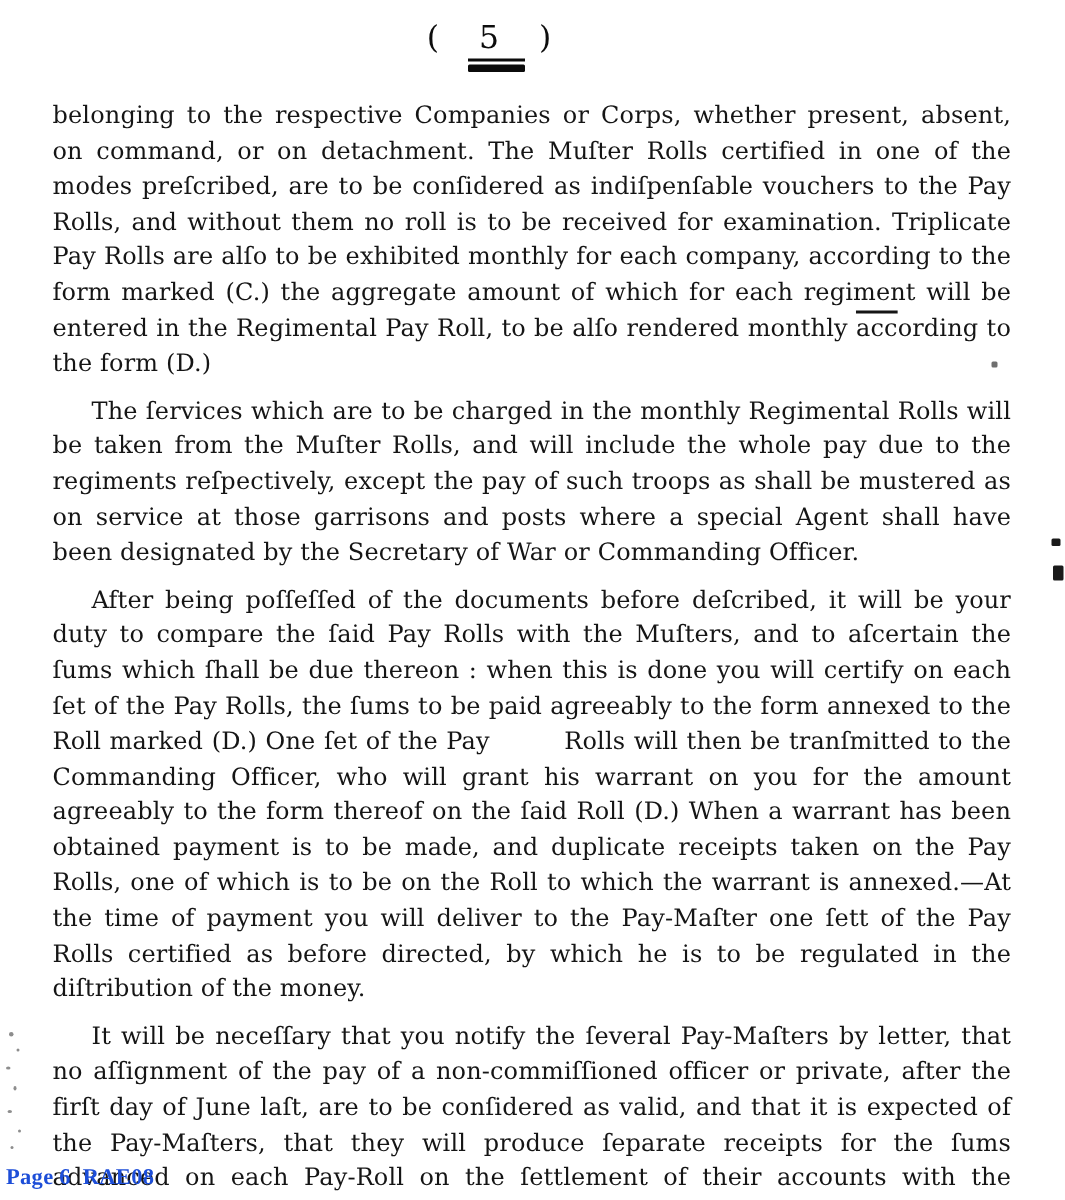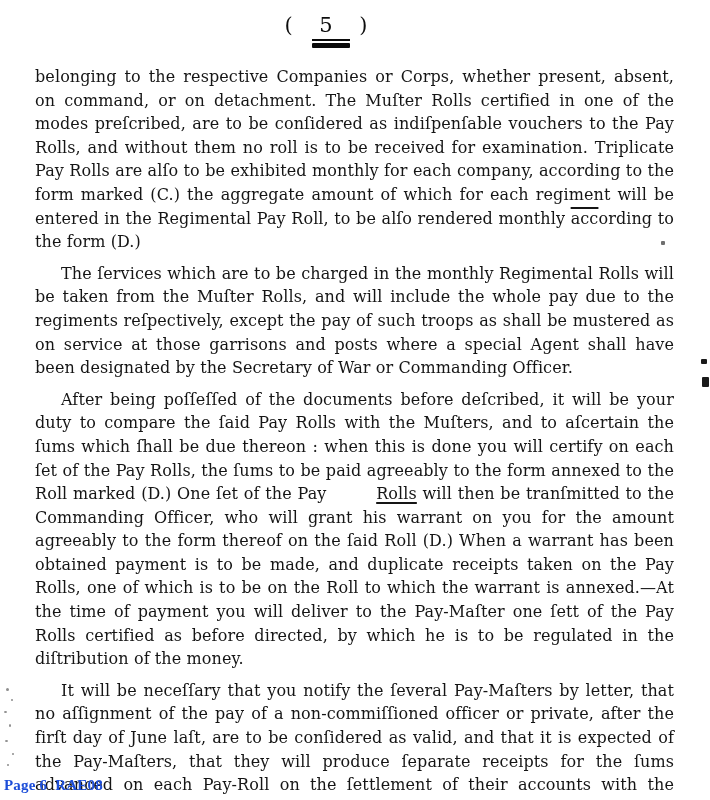--- a/index.html
+++ b/index.html
@@ -28,21 +28,21 @@
     margin:17px 36px 0 35px;
     text-align:justify;
     font-size:16px;
     line-height:23.6px;
     letter-spacing:0.1px;
   }
   .text-block p { margin:0 0 8px 0; }
   .text-block p.indent { text-indent:26px; }
   .seg-italic { }
   .seg-overline { text-decoration:overline; text-decoration-thickness:1.5px; }
-  .seg-underline { text-decoration:underline; text-underline-offset:3px; text-decoration-thickness:1.5px;margin-left:44px; }
+  .seg-underline { text-underline-offset:3px; text-decoration-thickness:1.5px;margin-left:44px; }
   .footer {
     position:absolute; left:4px; top:777px;
     font-family:Liberation Serif, serif;
     font-weight:bold; font-size:15px; color:#1d4ed8;
     white-space:pre; letter-spacing:0.2px;
   }
   .artifact { position:absolute; }
   .a-dark { background:#1a1a1a; border-radius:1px; }
   .a-gray { background:#8d8d8d; border-radius:50%; }
   .a-r1 { left:701px; top:359px; width:6px; height:5px; }

